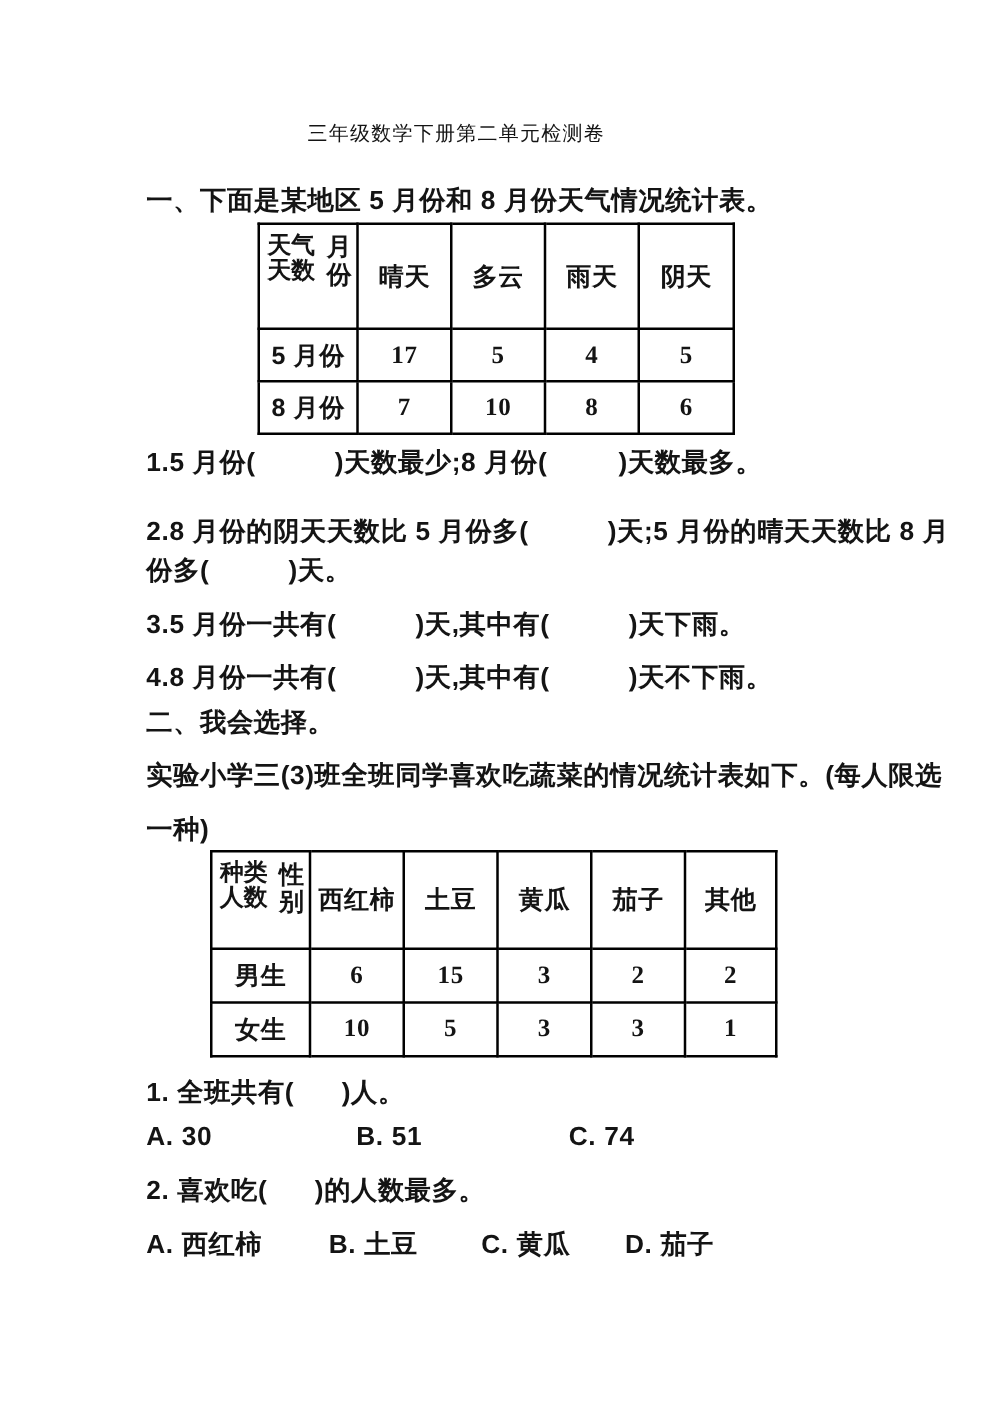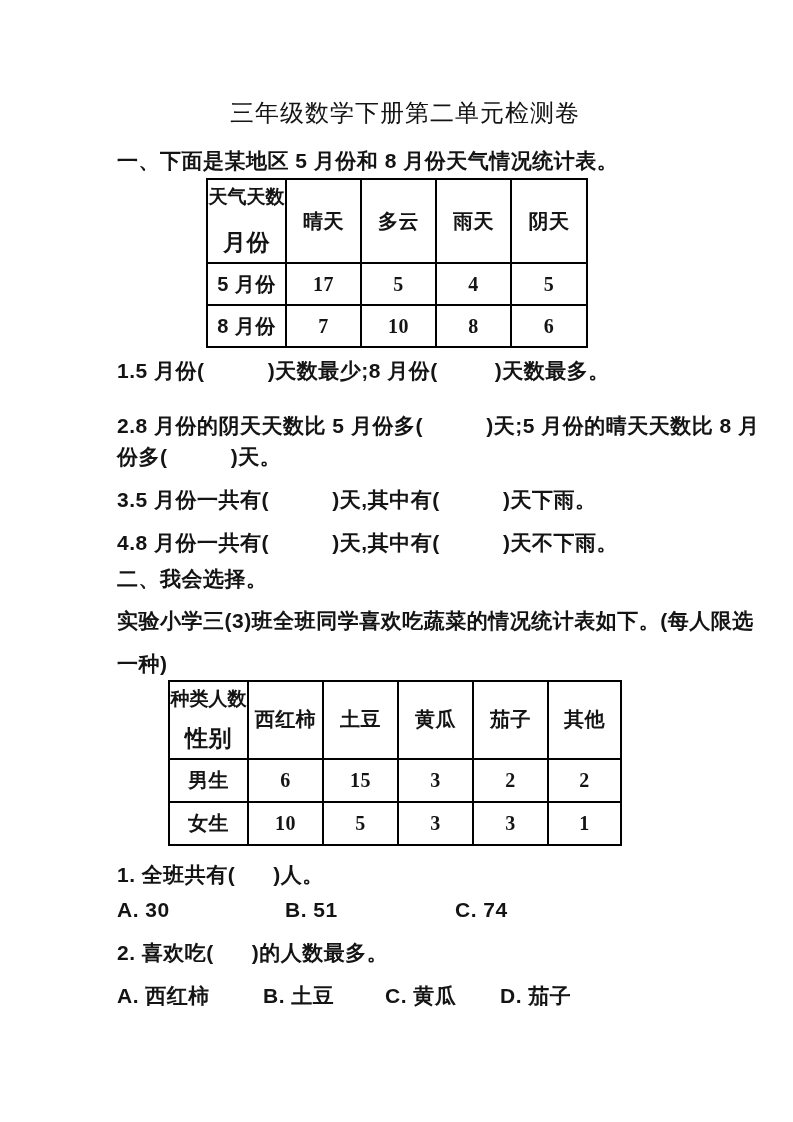--- a/index.html
+++ b/index.html
@@ -2,43 +2,43 @@
 <html><head>
 <meta charset="utf-8">
 <style>
   html,body { margin:0; padding:0; background:#ffffff; }
   .page {
     position:relative; width:793px; height:1122px; background:#ffffff;
     font-family:"Liberation Sans","DejaVu Sans",sans-serif; color:#141414;
     overflow:hidden;
   }
   .title {
-    position:absolute; top:97px; left:230px;
+    position:absolute; top:97px; left:246px;
     font-family:"Liberation Serif","DejaVu Serif",serif;
-    font-size:24px; font-weight:400; letter-spacing:1px; white-space:pre;
+    font-size:16px; font-weight:400; letter-spacing:1px; white-space:pre;
   }
   .line {
     position:absolute; left:117px; font-size:21px; line-height:27px;
     font-weight:600; white-space:pre; letter-spacing:0.5px;
   }
   table.grid {
     position:absolute; border-collapse:collapse; table-layout:fixed;
     background:#ffffff;
   }
   table.grid td {
     border:2px solid #000; text-align:center; vertical-align:middle;
     padding:0; font-size:20px; font-weight:600; letter-spacing:0.5px;
   }
   td.corner { padding:0; }
   .corner-box {
-    display:flex; flex-direction:column; justify-content:space-between;
+    display:flex; flex-direction:row; justify-content:space-between;
     height:100%; box-sizing:border-box; padding:7px 0 9px;
   }
   .corner-top { font-size:19px; letter-spacing:0; line-height:20px; }
-  .corner-bottom { font-size:23px; line-height:22px; }
+  .corner-bottom { font-size:20px; line-height:22px; }
   td.num {
     font-family:"Liberation Serif","DejaVu Serif",serif;
     font-weight:400; font-size:20px; letter-spacing:0;margin-top:46px;
   }
   .opt {
     position:absolute; font-size:21px; line-height:27px; font-weight:600;
     white-space:pre; letter-spacing:0.5px;
   }
 </style>
 </head>

